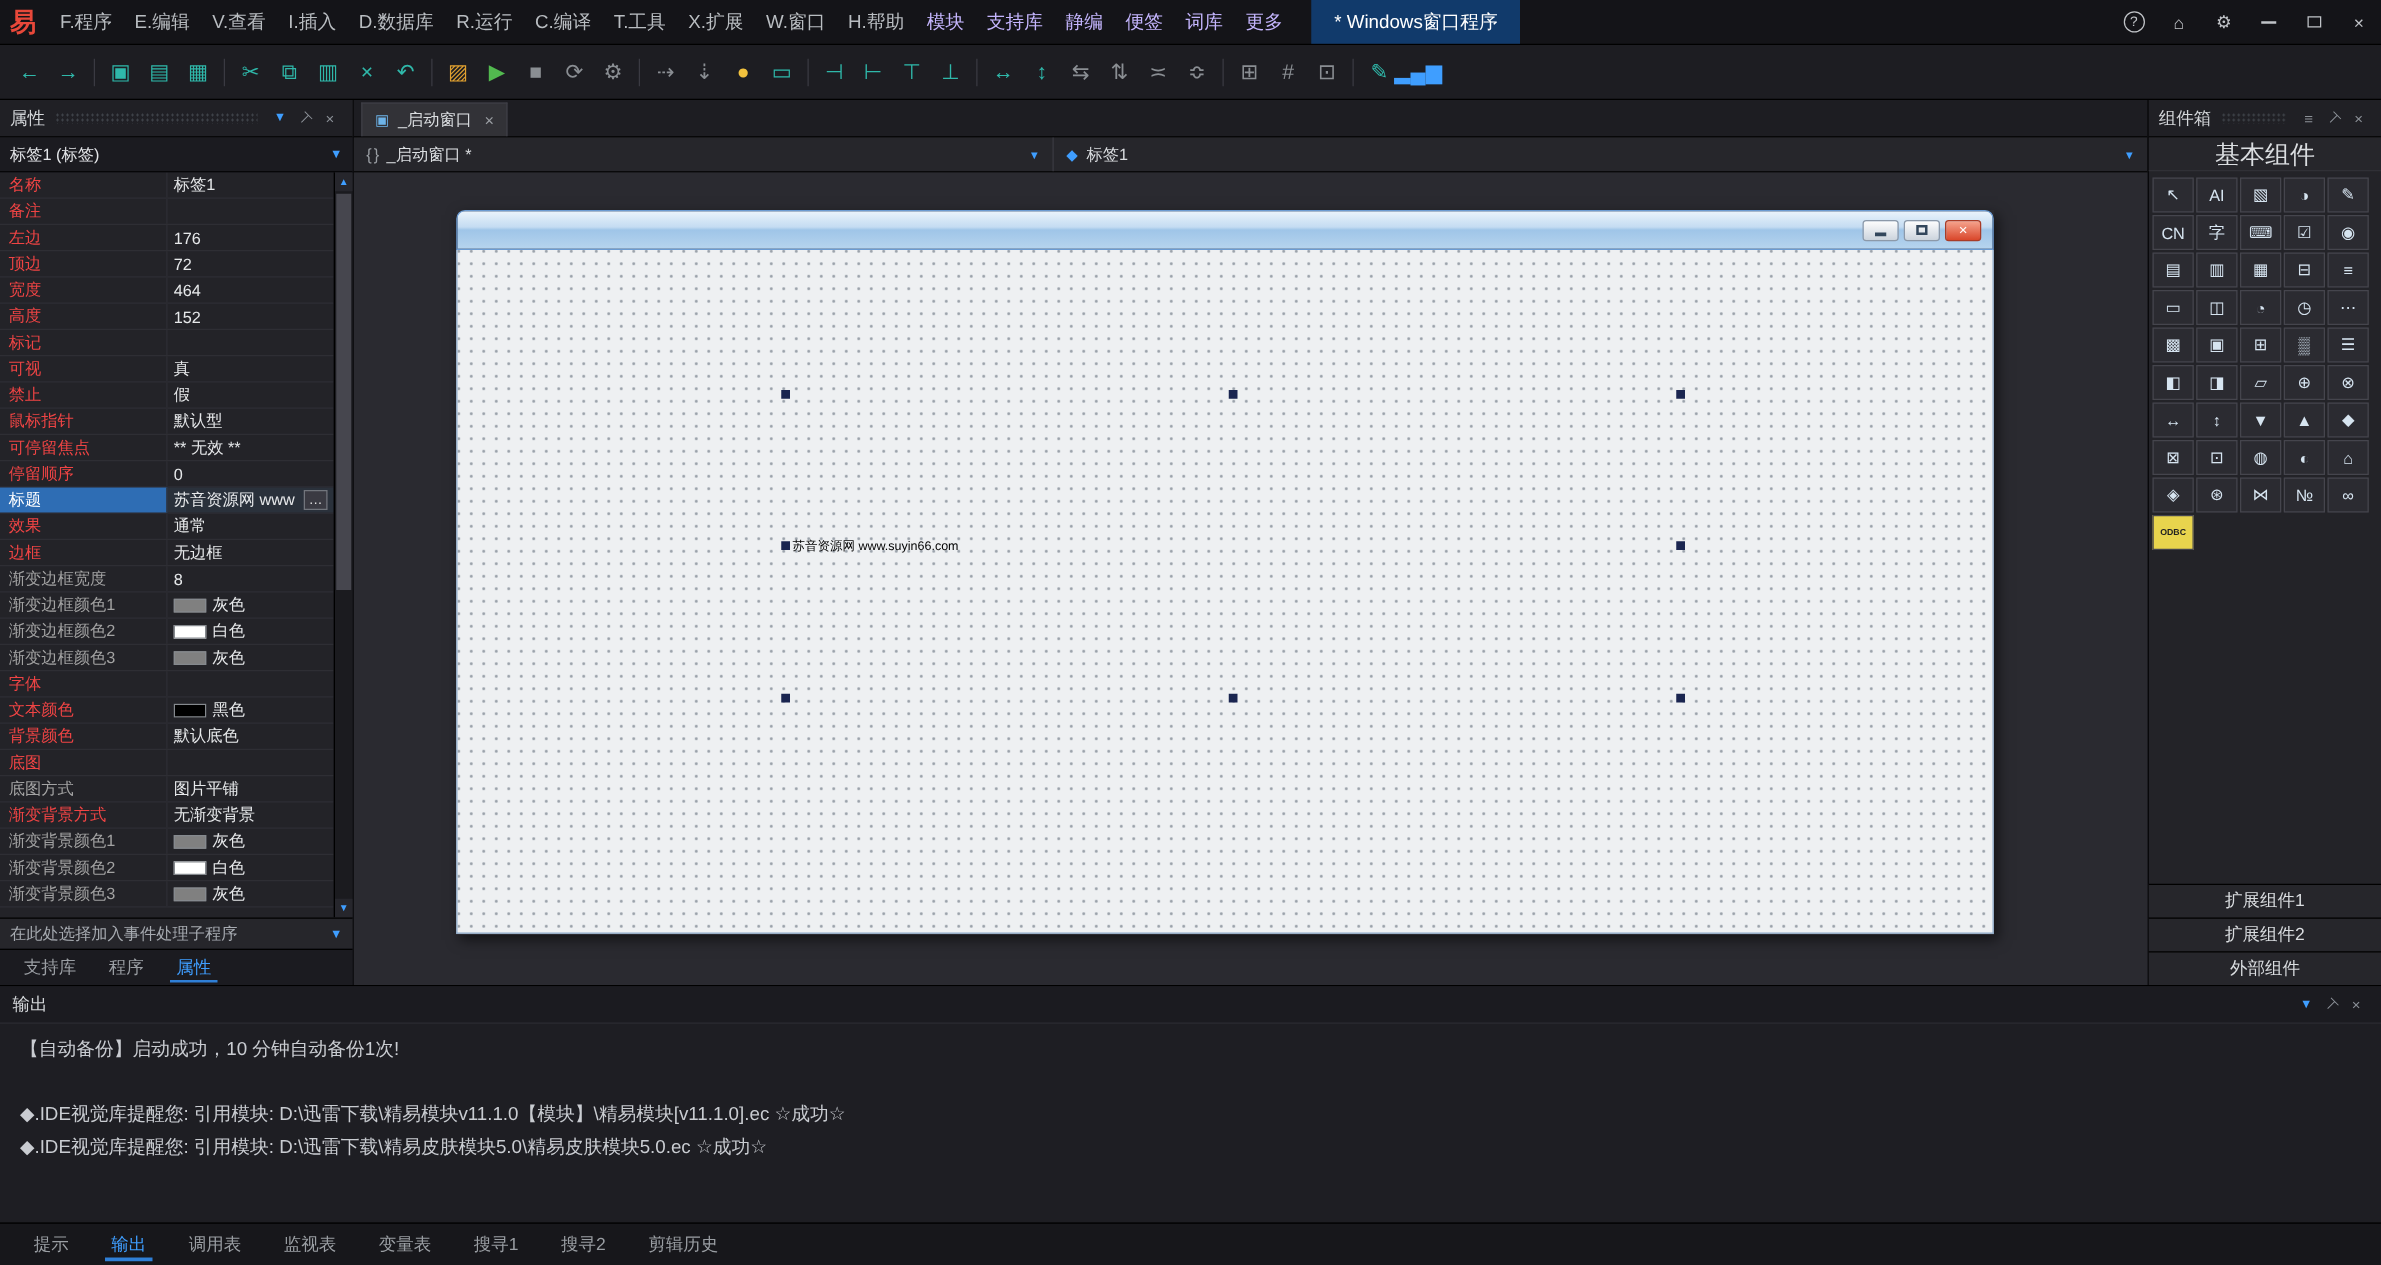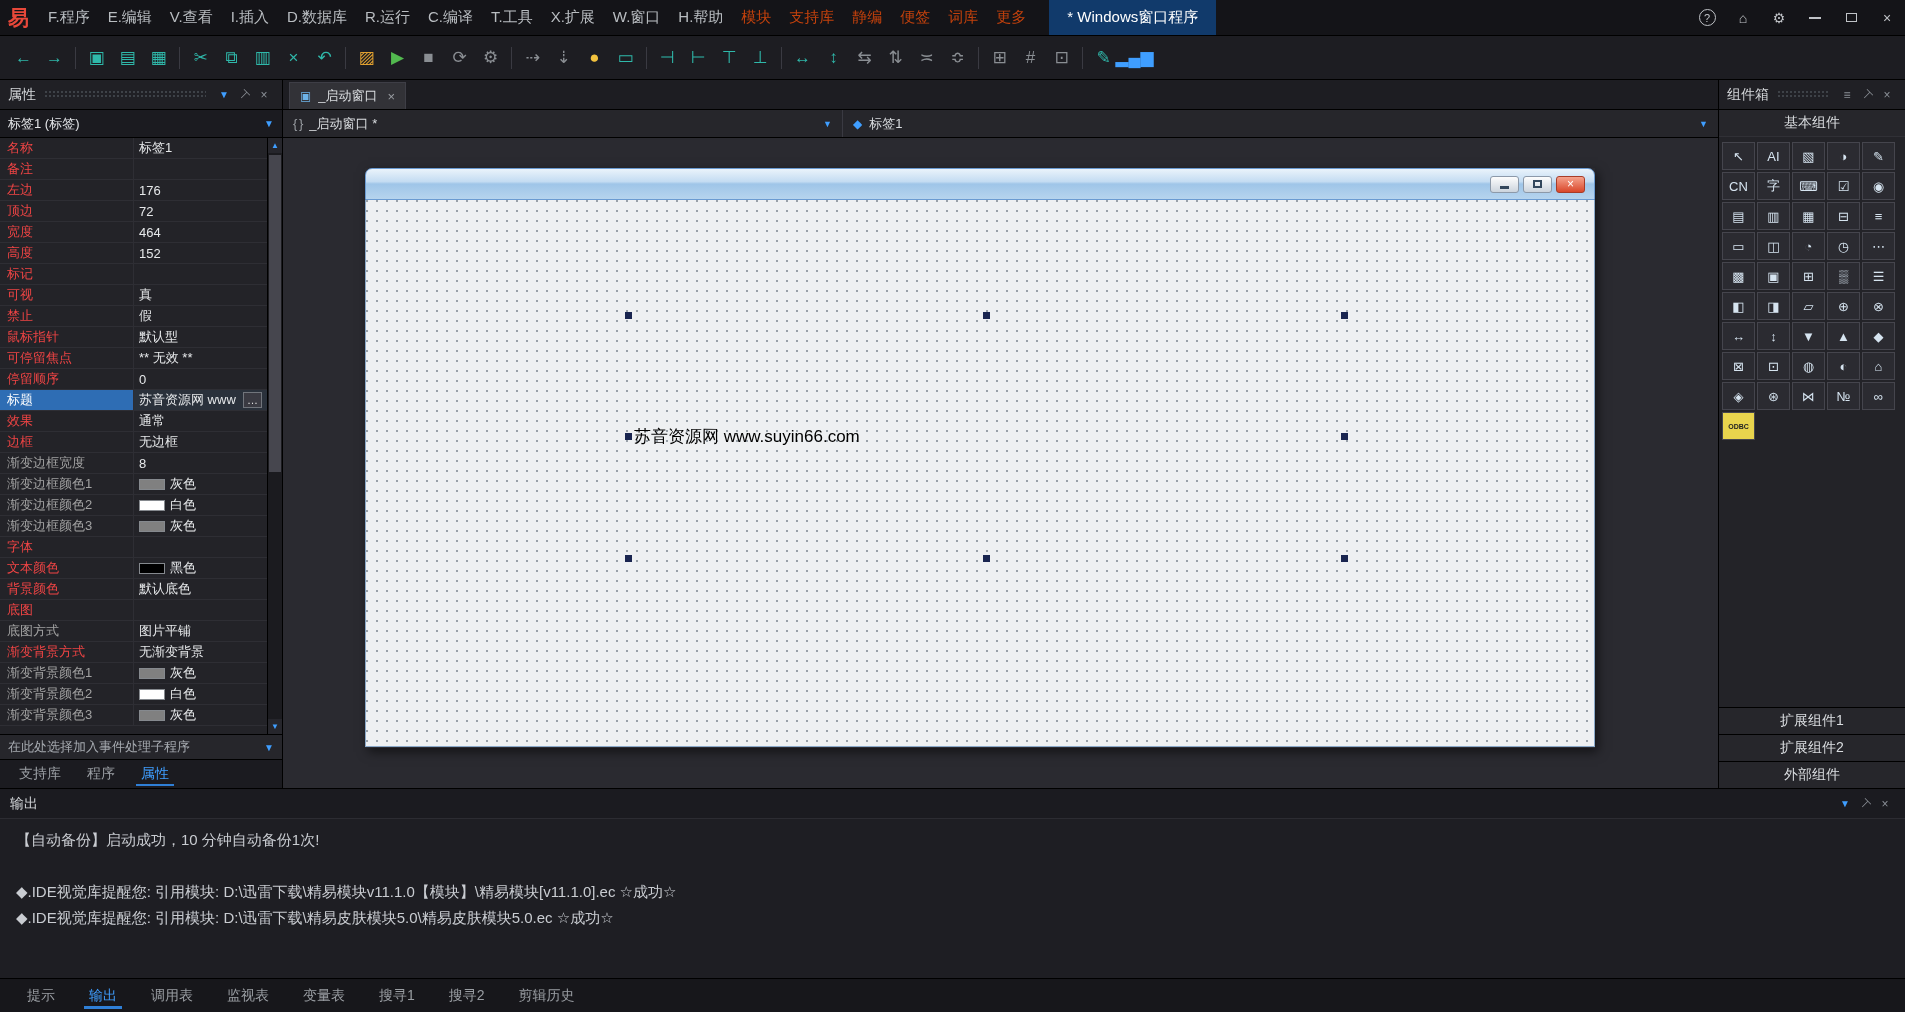--- a/index.html
+++ b/index.html
@@ -5,21 +5,21 @@
   *{margin:0;padding:0;box-sizing:border-box}
   html,body{width:1905px;height:1012px;overflow:hidden;background:#141418;
     font-family:"Liberation Sans","DejaVu Sans",sans-serif;color:#c9ccd1;}
   #app{display:flex;flex-direction:column;width:1905px;height:1012px}
 
   
   .menubar{height:36px;display:flex;align-items:center;background:#141418;border-bottom:1px solid #000;font-size:15px}
   .logo{color:#e8483a;font-weight:bold;font-size:21px;padding:0 10px 0 8px}
   .menus{display:flex;align-items:center;height:100%}
   .menu-item{padding:0 9px;height:100%;display:flex;align-items:center;color:#b9bdc1;cursor:default}
-  .menu-item.blue{color:#c2410c}
+  .menu-item.blue{color:#c4b5fd}
   .program-tab{background:#113a6b;color:#fff;padding:0 18px;height:100%;display:flex;align-items:center;margin-left:14px}
   .mb-right{margin-left:auto;display:flex;align-items:center;height:100%}
   .win-btn{width:36px;height:100%;display:flex;align-items:center;justify-content:center;color:#c0c3c7;font-size:14px}
   .help-circle{width:17px;height:17px;border:1px solid #c0c3c7;border-radius:50%;display:flex;align-items:center;justify-content:center;font-size:11px}
   .minbar{width:12px;height:2px;background:#c0c3c7}
   .maxbox{width:11px;height:9px;border:1px solid #c0c3c7}
 
   
   .toolbar{height:44px;background:#1d1d22;display:flex;align-items:center;padding:0 8px;border-bottom:1px solid #000}
   .tb-icon{width:31px;height:31px;display:flex;align-items:center;justify-content:center;font-size:17px;border-radius:3px}
@@ -74,29 +74,29 @@
 
   
   .form-window{position:absolute;left:82px;top:30px;width:1230px;height:580px;box-shadow:3px 4px 10px rgba(0,0,0,.55)}
   .form-titlebar{height:32px;background:linear-gradient(#eaf3fb 0%,#c4dcf2 42%,#9fc5e8 50%,#b6d4ee 100%);border:1px solid #6b9bd2;border-radius:7px 7px 0 0;display:flex;align-items:center;justify-content:flex-end;padding-right:9px;gap:4px}
   .form-btn{width:29px;height:17px;border:1px solid #8c99a9;border-radius:3px;background:linear-gradient(#fdfdfd,#ccd4dd);display:flex;align-items:center;justify-content:center;font-size:11px;color:#33475c;line-height:1}
   .form-btn .mini-bar{width:9px;height:3px;background:#33475c;margin-top:7px}
   .form-btn .rest-box{width:9px;height:8px;border:2px solid #33475c}
   .form-btn.close{background:linear-gradient(#f5a38d,#d9472b);border-color:#a83c28;color:#fff;font-size:12px}
   .form-body{position:relative;height:547px;background:#eef0f2;border:1px solid #8aa8c8;border-top:none;
     background-image:radial-gradient(#99a1a9 1px,transparent 1.2px);background-size:10px 10px;background-position:6px 6px}
-  .design-label{position:absolute;left:262px;top:115px;width:716px;height:243px;display:flex;align-items:center;padding-left:6px;color:#000;font-size:17px}
+  .design-label{position:absolute;left:262px;top:115px;width:716px;height:243px;display:flex;align-items:center;padding-left:6px;color:#000;font-size:10px}
   .sel-handle{position:absolute;width:7px;height:7px;background:#1a2550}
   .h1{left:259px;top:112px}.h2{left:617px;top:112px}.h3{left:975px;top:112px}
   .h4{left:259px;top:233px}.h5{left:975px;top:233px}
   .h6{left:259px;top:355px}.h7{left:617px;top:355px}.h8{left:975px;top:355px}
 
   
   .comp-panel{width:187px;background:#232328;display:flex;flex-direction:column;border-left:1px solid #000}
-  .comp-section{height:27px;display:flex;align-items:center;justify-content:center;font-size:14px;color:#dadde0;background:#26262b;border-bottom:1px solid #303036}
+  .comp-section{height:27px;display:flex;align-items:center;justify-content:center;font-size:20px;color:#dadde0;background:#26262b;border-bottom:1px solid #303036}
   .comp-grid{display:flex;flex-wrap:wrap;align-content:flex-start;gap:2px;padding:5px 3px;flex:1;overflow:hidden}
   .comp-icon{width:33px;height:28px;border:1px solid #45454d;background:#2b2b31;color:#d6e4f0;display:flex;align-items:center;justify-content:center;font-size:13px}
   .comp-icon.odbc{font-size:7px;background:#e8d44d;color:#222;font-weight:bold}
   .comp-bottom{margin-top:0}
   .comp-bar{height:27px;display:flex;align-items:center;justify-content:center;font-size:14px;color:#dadde0;background:#26262b;border-top:1px solid #000}
 
   
   .output-panel{height:190px;display:flex;flex-direction:column;background:#1e1e23;border-top:1px solid #000}
   .output-header{height:30px;display:flex;align-items:center;padding:0 10px;font-size:14px;color:#d4d7da;background:#1b1b20;border-bottom:1px solid #2c2c32}
   .oh-icons{margin-left:auto;display:flex}

